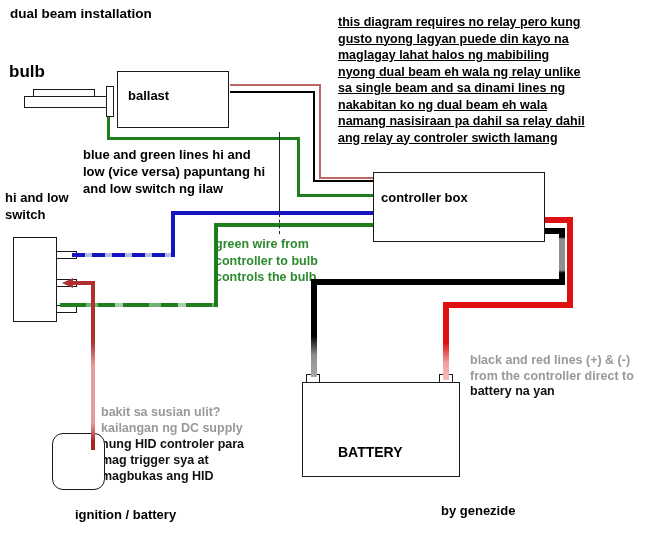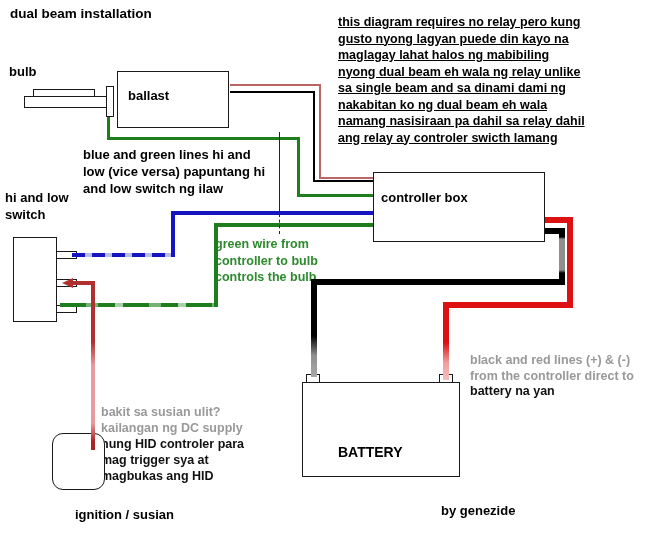--- a/index.html
+++ b/index.html
@@ -32,28 +32,28 @@
   .leader-solid{position:absolute;width:0;border-left:1px solid #222;}
   .leader-dash{position:absolute;width:0;border-left:1px dashed #222;}
   .arrow-left{position:absolute;width:0;height:0;border-top:5px solid transparent;border-bottom:5px solid transparent;border-right:11px solid #b03030;}
 </style>
 </head>
 <body>
 
 <div class="diagram">
 
   <div class="lbl" style="left:10px;top:6px;font-size:13.5px;">dual beam installation</div>
-  <div class="lbl" style="left:9px;top:64px;font-size:13px;">bulb</div>
+  <div class="lbl" style="left:9px;top:64px;font-size:17px;">bulb</div>
 
   <div class="note" style="left:338px;top:14px;text-decoration:underline;">
     <div>this diagram requires no relay pero kung</div>
     <div>gusto nyong lagyan puede din kayo na</div>
     <div>maglagay lahat halos ng mabibiling</div>
     <div>nyong dual beam eh wala ng relay unlike</div>
-    <div>sa single beam and sa dinami dami ng</div>
+    <div>sa single beam and sa dinami lines ng</div>
     <div>nakabitan ko ng dual beam eh wala</div>
     <div>namang nasisiraan pa dahil sa relay dahil</div>
     <div>ang relay ay controler swicth lamang</div>
   </div>
 
   <div class="note" style="left:83px;top:146px;font-size:13px;line-height:17px;">
     <div>blue and green lines hi and</div>
     <div>low (vice versa) papuntang hi</div>
     <div>and low switch ng ilaw</div>
   </div>
@@ -76,21 +76,21 @@
     <div class="dark">mag trigger sya at</div>
     <div class="dark">magbukas ang HID</div>
   </div>
 
   <div class="note" style="left:470px;top:353px;line-height:15.5px;">
     <div class="gray">black and red lines (+) &amp; (-)</div>
     <div class="gray">from the controller direct to</div>
     <div class="dark">battery na yan</div>
   </div>
 
-  <div class="lbl" style="left:75px;top:507px;">ignition / susian</div>
+  <div class="lbl" style="left:75px;top:507px;">ignition / battery</div>
   <div class="lbl" style="left:441px;top:503px;">by genezide</div>
 
   <div class="box" style="left:33px;top:89px;width:62px;height:8px;"></div>
   <div class="box" style="left:24px;top:96px;width:83px;height:12px;"></div>
   <div class="box" style="left:106px;top:86px;width:8px;height:31px;"></div>
 
   <div class="box" style="left:117px;top:71px;width:112px;height:57px;"></div>
   <div class="lbl" style="left:128px;top:88px;">ballast</div>
 
   <div class="box" style="left:373px;top:172px;width:172px;height:70px;"></div>

